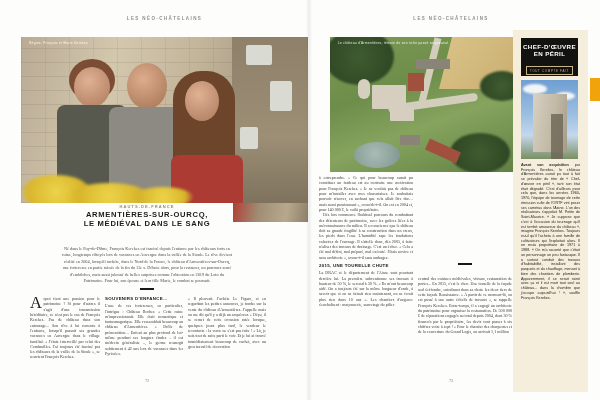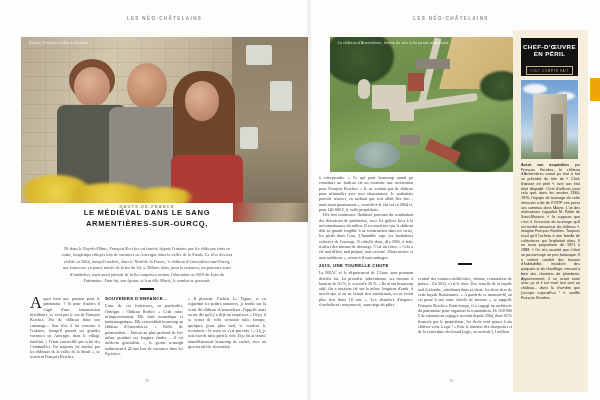--- a/index.html
+++ b/index.html
@@ -113,22 +113,22 @@
 
     <div class="flower" style="left:0px;top:138px;width:70px;height:34px;"></div>
     <div class="flower" style="left:48px;top:146px;width:80px;height:26px;"></div>
     <div class="flower" style="left:112px;top:150px;width:60px;height:20px;"></div>
     <div class="photocap">Régine, François et Marie Kerekes</div>
   </div>
   <div class="abs photoExt"></div>
 
   <div class="abs titleblock">
     <div class="kicker">HAUTS-DE-FRANCE</div>
+    <div class="subtitle">ARMENTIÈRES-SUR-OURCQ,</div>
     <div class="subtitle" style="margin-top:0;">LE MÉDIÉVAL DANS LE SANG</div>
-    <div class="subtitle">ARMENTIÈRES-SUR-OURCQ,</div>
   </div>
 
   <div class="abs intro">Né dans le Puy-de-Dôme, François Kerekes est fasciné depuis l'enfance par les châteaux forts en ruine, longtemps côtoyés lors de vacances en Auvergne dans la vallée de la Sioule. Le rêve devient réalité en 2004, lorsqu'il rachète, dans le Nord de la France, le château d'Armentières-sur-Ourcq, une forteresse en partie ruinée de la fin du 13e s. Débute alors, pour la restaurer, un parcours semé d'embûches, mais aussi jalonné de belles surprises comme l'obtention en 2019 du Loto du Patrimoine. Pour lui, son épouse et leur fille Marie, le combat se poursuit.</div>
   <div class="abs bar" style="left:140px;top:288px;width:14px;"></div>
 
   <div class="abs col" style="left:30px;top:296px;width:70px;height:88px;">
     <span class="dropcap">A</span><span>quoi tient une passion pour le patrimoine ? Si pour d'autres il s'agit d'une transmission héréditaire, ce n'est pas le cas de François Kerekes. Pas de château dans son entourage... Son rêve à lui remonte à l'enfance, lorsqu'il passait ses grandes vacances en Auvergne dans le village familial. « J'étais émerveillé par celui des Combrailles. J'ai toujours été fasciné par les châteaux de la vallée de la Sioule », se souvient François Kerekes.</span>
   </div>
   <div class="abs col" style="left:105px;top:296px;width:78px;height:88px;">
     <div class="subhead" style="margin-top:0;">SOUVENIRS D'ENFANCE…</div>

